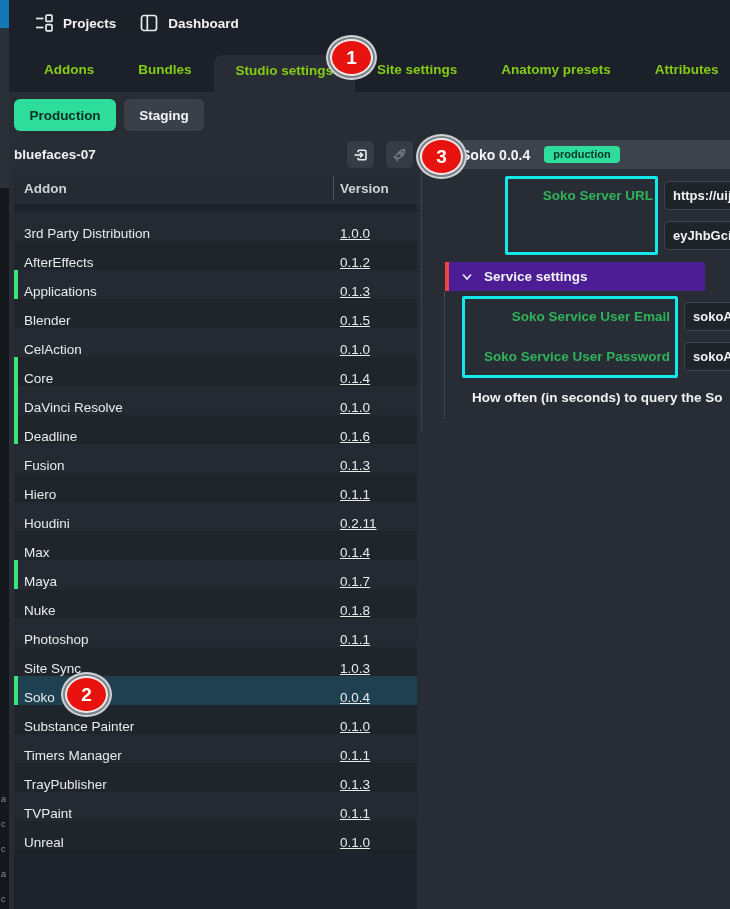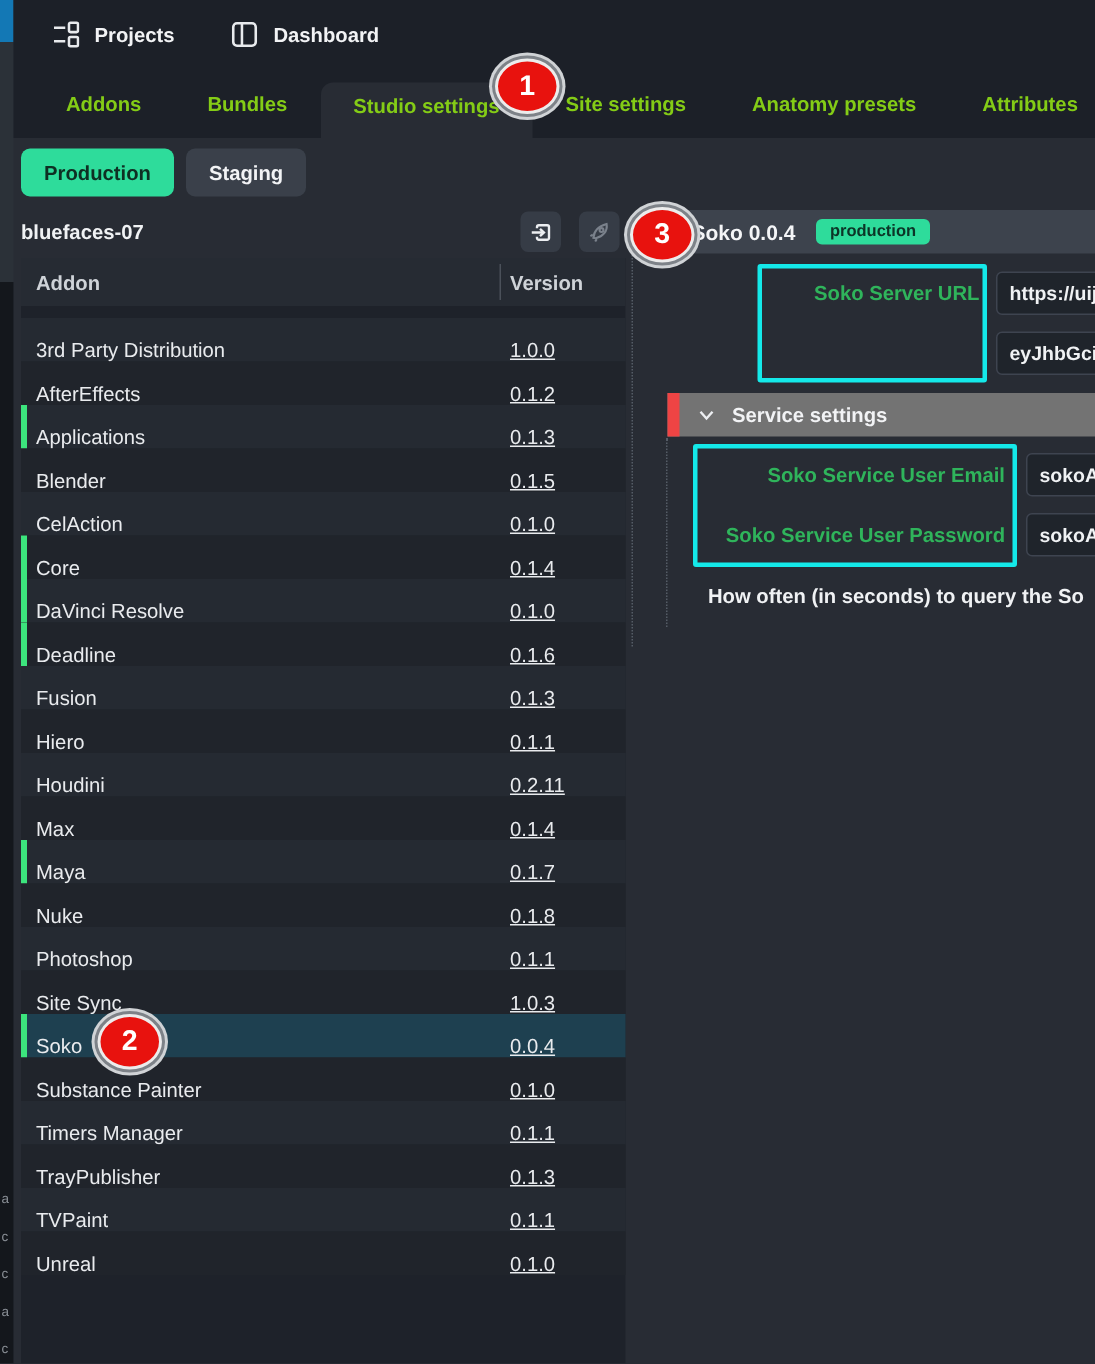--- a/index.html
+++ b/index.html
@@ -12,21 +12,21 @@
 
   
   .edge-strip { position:absolute; left:0; top:0; width:9px; height:909px; background:#2b3138; }
   .edge-strip .edge-blue { position:absolute; left:0; top:0; width:9px; height:28px; background:#1378b5; }
   .edge-strip .edge-dark { position:absolute; left:0; top:188px; width:9px; height:721px; background:#14171c; }
   .edge-frag { position:absolute; left:1px; color:#8a8f96; font-size:9px; line-height:9px; }
 
   
   .topbar {
     position:absolute; left:9px; top:0; width:721px; height:46px;
-    background:#1c2028; display:flex; align-items:center; padding-left:26px; gap:38px;text-align:right;
+    background:#1c2028; display:flex; align-items:center; padding-left:26px; gap:24px;text-align:right;
   }
   .topbar-item { display:flex; align-items:center; gap:10px; font-weight:bold; color:#f2f3f5; cursor:pointer; }
   .icon-svg { display:block; }
 
   
   .tabbar {
     position:absolute; left:9px; top:46px; width:721px; height:46px;
     background:#1c2028; display:flex; align-items:stretch; padding-left:13px;
   }
   .tab {
@@ -110,22 +110,22 @@
     position:absolute; height:29px; width:220px;
     background:#1f242b; border:1px solid #3e4450; border-radius:4px;
     color:#f0f2f4; font-size:13px; font-weight:600; font-family:inherit; padding:0 8px;
   }
   .inp-url  { left:664px; top:181px; }
   .inp-key  { left:664px; top:221px; }
   .inp-mail { left:684px; top:302px; }
   .inp-pass { left:684px; top:342px; }
 
   .section-header {
-    position:absolute; left:445px; top:262px; width:285px; height:29px;
-    background:#737373; border-left:8px solid #ef4444;
+    position:absolute; left:445px; top:262px; width:260px; height:29px;
+    background:#4c1d95; border-left:4px solid #ef4444;
     display:flex; align-items:center; padding-left:13px; gap:12px; cursor:pointer;
   }
   .section-header .sec-label { font-weight:bold; color:#f2f3f5; }
 
   .note {
     position:absolute; left:472px; top:390px; font-weight:bold; color:#f0f2f4; white-space:nowrap;
   }
 
   .hl-box { position:absolute; border:3px solid #14e9e9; border-radius:2px; pointer-events:none; }
   .hl-1 { left:505px; top:176px; width:153px; height:79px; }

